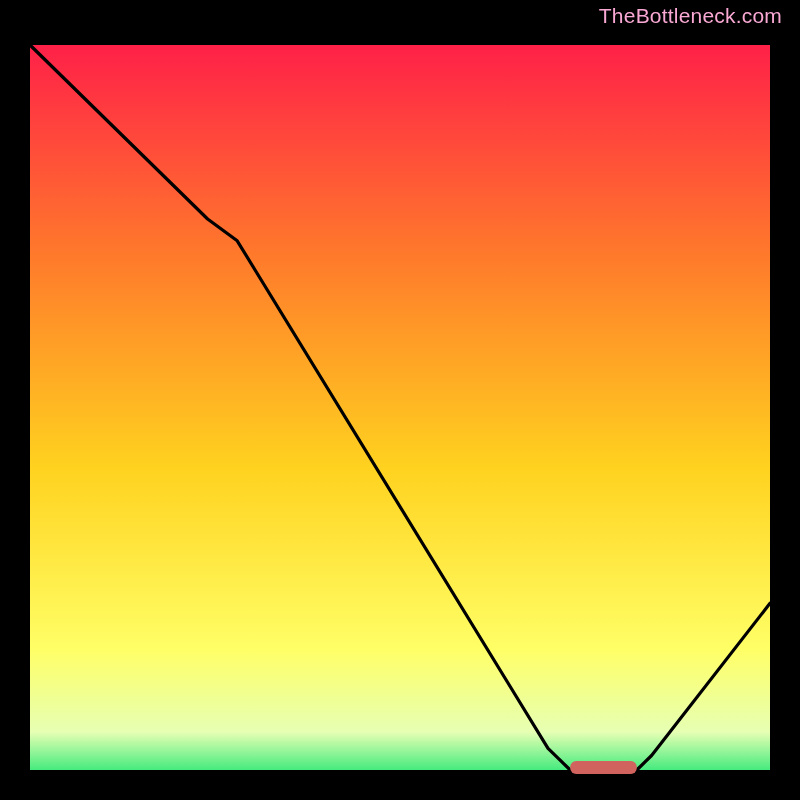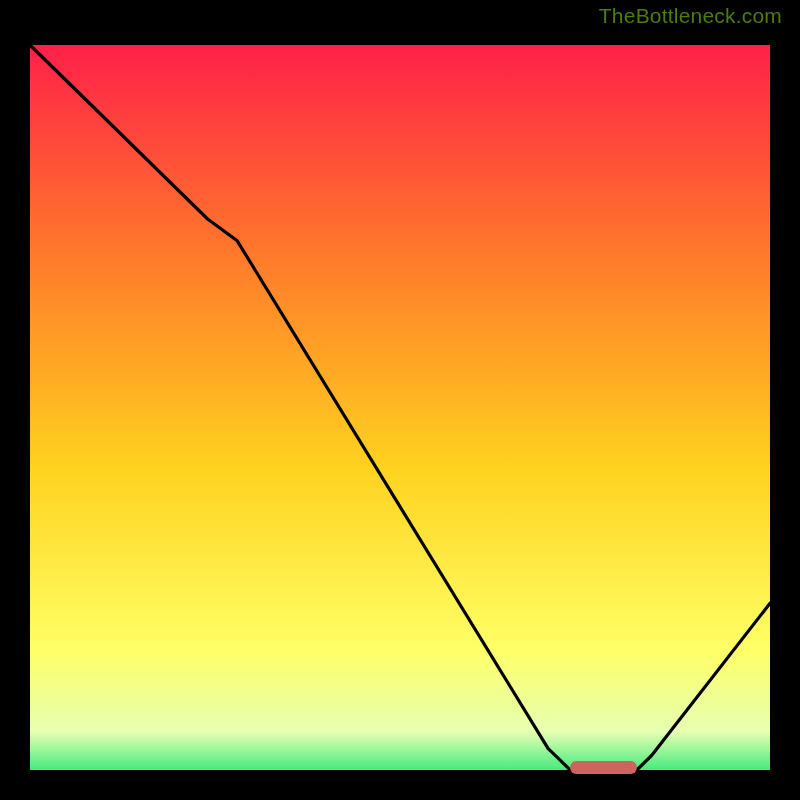--- a/index.html
+++ b/index.html
@@ -8,21 +8,21 @@
     width: 800px;
     height: 800px;
     background: #000;
     font-family: Arial, Helvetica, sans-serif;
     overflow: hidden;
   }
   .watermark {
     position: absolute;
     top: 4px;
     right: 18px;
-    color: #4d7c0f;
+    color: #f9a8d4;
     font-size: 21px;
     font-weight: 500;
     letter-spacing: 0.2px;
     user-select: none;
   }
   .frame {
     position: absolute;
     left: 15px;
     top: 30px;
     width: 770px;

